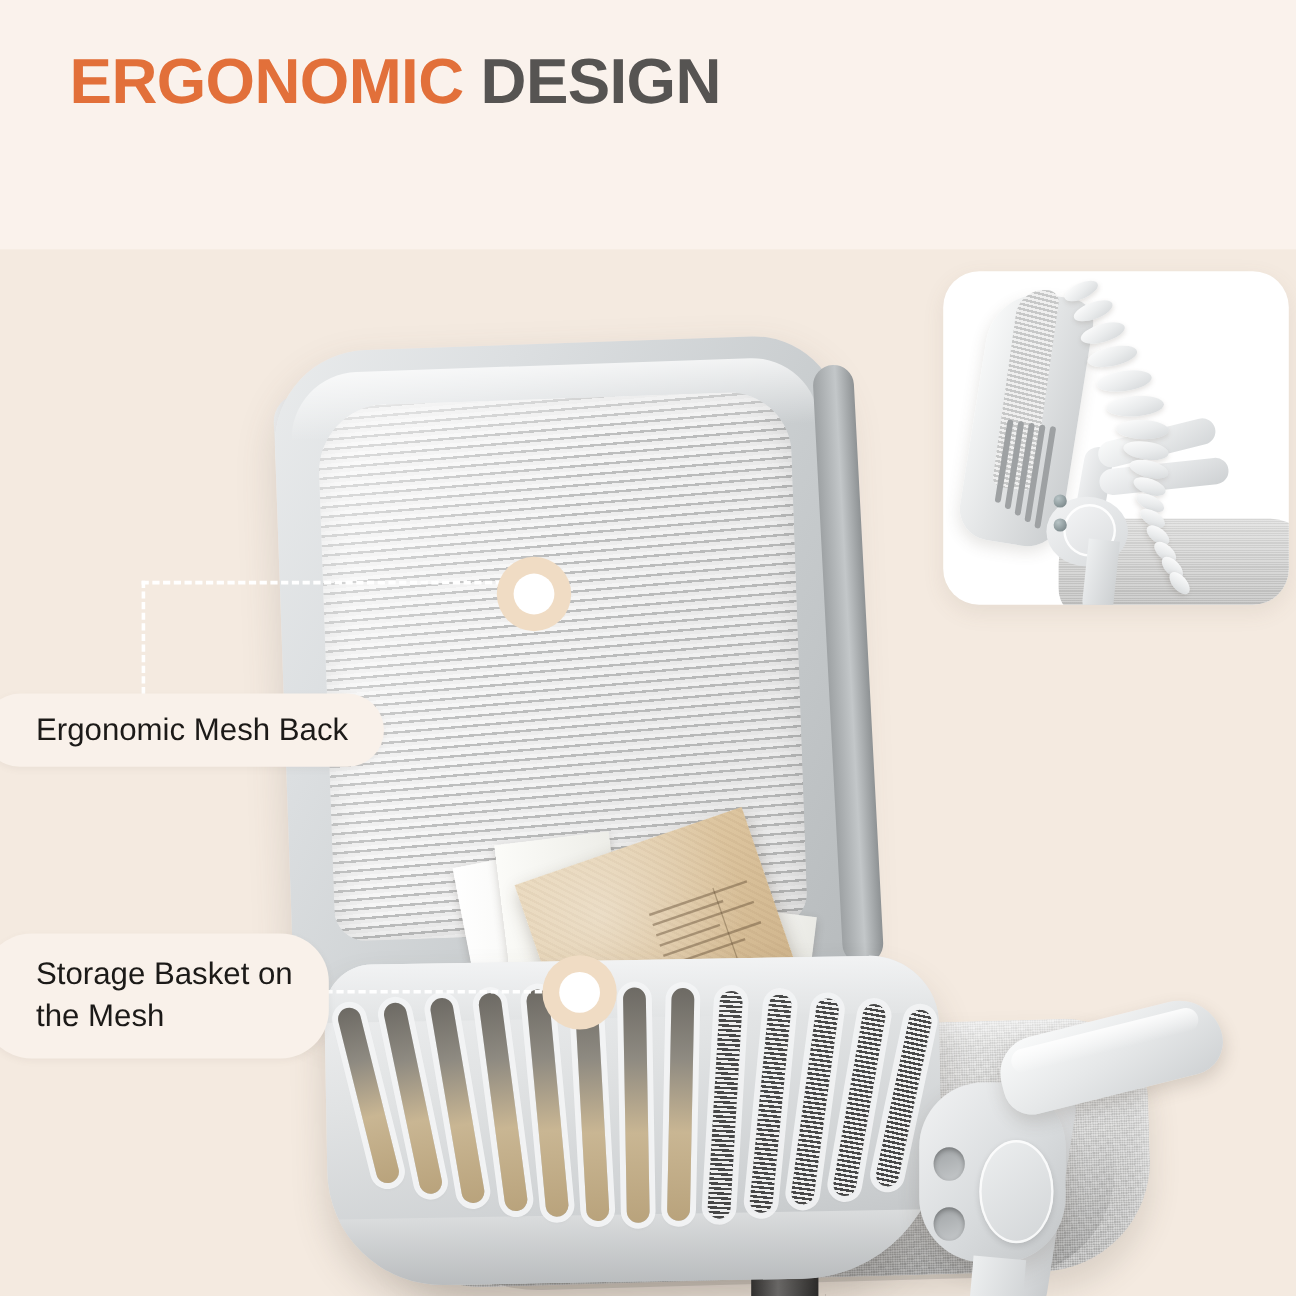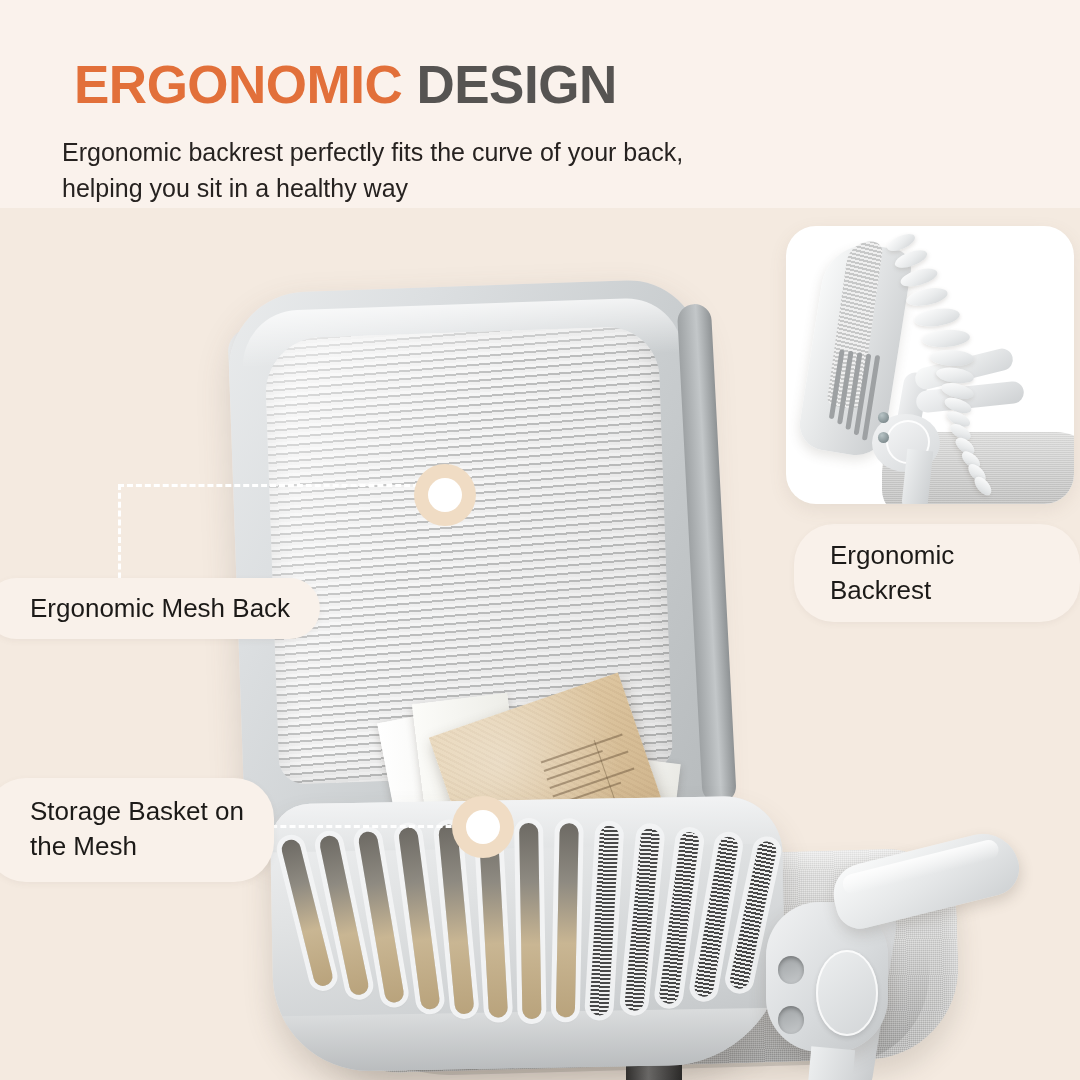--- a/index.html
+++ b/index.html
@@ -12,21 +12,21 @@
   .stage{position:absolute;inset:0;width:1080px;height:1080px;overflow:hidden;}
 
   
   .band-top{position:absolute;left:0;top:0;width:1080px;height:208px;background:#FAF2EC;}
   .band-body{position:absolute;left:0;top:208px;width:1080px;height:872px;background:#F4EAE0;}
 
   
   .header{position:absolute;left:58px;top:42px;width:900px;}
   .title{
     font-size:53px;line-height:1.02;font-weight:bold;letter-spacing:-0.5px;
-    margin:16px;white-space:nowrap;
+    margin:0;white-space:nowrap;
   }
   .title .t-accent{color:#E2703A;}
   .title .t-dark{color:#565452;}
   .subtitle{
     margin:22px 0 0 4px;font-size:25px;line-height:1.44;color:#262220;
     max-width:720px;font-weight:normal;
   }
   .subtitle span{display:block;}
 
   
@@ -273,24 +273,20 @@
 </head>
 <body>
 
 <div class="stage">
 
   <div class="band-top"></div>
   <div class="band-body"></div>
 
   <div class="header">
     <h1 class="title"><span class="t-accent">ERGONOMIC</span><span class="t-dark"> DESIGN</span></h1>
-    <p class="subtitle">
-      <span>Ergonomic backrest perfectly fits the curve of your back,</span>
-      <span>helping you sit in a healthy way</span>
-    </p>
   </div>
 
   <div class="photo">
 
     <div class="seat"></div>
     <div class="seat-front"></div>
     <div class="cyl-hub"></div>
     <div class="cyl"></div>
 
     <div class="cable"></div>
@@ -357,23 +353,20 @@
 
   <div class="pill pill-mesh">
     <span class="pill-text">Ergonomic Mesh Back</span>
   </div>
 
   <div class="pill pill-basket">
     <span class="pill-text">Storage Basket on
 the Mesh</span>
   </div>
 
-  <div class="pill pill-ergo">
-    <span class="pill-text">Ergonomic Backrest</span>
-  </div>
 
   <div class="inset-card">
     <div class="inset-canvas">
       <div class="ic-seat"></div>
       <div class="ic-backrest"></div>
       <div class="ic-mesh"></div>
       <div class="ic-slats">
           <i style="left: 0px; height: 70px;"></i>
           <i style="left: 9px; height: 74px;"></i>
           <i style="left: 18px; height: 78px;"></i>

